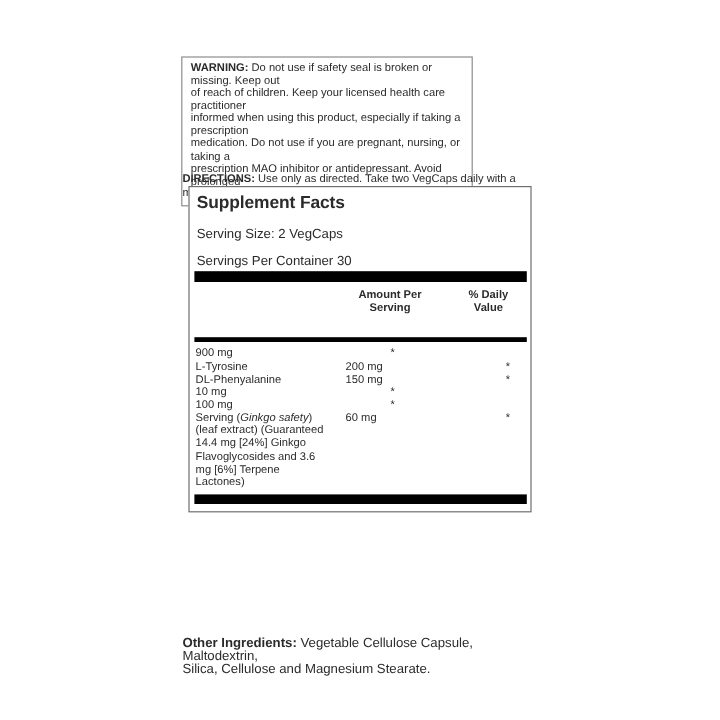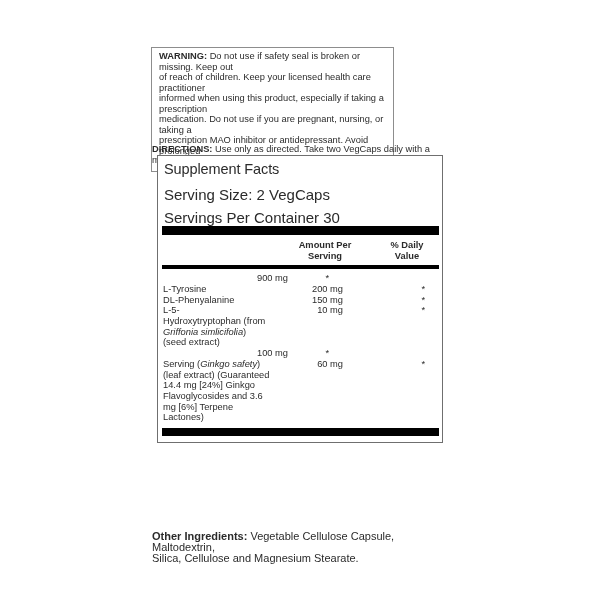--- a/index.html
+++ b/index.html
@@ -28,39 +28,39 @@
     font-size:9.3px; line-height:10.8px;
   }
 
   
   .sf-panel {
     position:absolute; left:157px; top:155px; width:286px;
     border:1px solid var(--panel_border, #6f6f6f);
     padding:5px 0 6px 0;
     background:#ffffff;
   }
-  .sf-title { font-weight:normal; font-size:14.5px; line-height:17px; margin:0 0 1px 6px; letter-spacing:-0.1px; }
-  .sf-line  { font-size:15px; line-height:10.6px; margin-left:6px;margin-top:12px; }
+  .sf-title { font-weight:bold; font-size:14.5px; line-height:17px; margin:0 0 1px 6px; letter-spacing:-0.1px; }
+  .sf-line  { font-size:11px; line-height:10.6px; margin-left:6px;margin-top:12px; }
   .bar { background:var(--bar, #000000); margin:0 3px 0 4px; }
   .bar-top    { height:9px; margin-top:3px; }
   .bar-header { height:4px; }
   .bar-bottom { height:8px; margin-top:5px; }
   .sf-header {
     display:grid; grid-template-columns:112px 102px 62px;
-    margin:0 3px 0 4px; padding:5px 0 3px 0;
+    margin:0 3px 0 4px; padding:5px 0 19px 0;
     font-weight:bold; font-size:9.3px; line-height:11px;
   }
   .sf-header .col-amt, .sf-header .col-dv { text-align:center; white-space:pre-line; }
   .sf-rows { margin:4px 3px 0 5px; }
   .sf-row {
     display:grid; grid-template-columns:125px 55px 1fr;
     font-size:9.3px; line-height:10.7px; align-items:start;
   }
   .sf-row .name { white-space:pre-line; }
-  .sf-row .amt  { text-align:right; }
+  .sf-row .amt  { text-align:left; }
   .sf-row .dv   { text-align:right; padding-right:14px; }
   .sf-footnote  { font-size:9.3px; line-height:11px; margin:4px 6px 0 6px; }
 
   
   .other-ing {
     position:absolute; left:152px; top:531px; width:306px;
     font-size:11px; line-height:11px;
   }
 </style>
 </head>
@@ -111,24 +111,20 @@
     <div class="cell dv">*</div>
   </div>
 
   <div class="sf-row">
     <div class="cell name"><span>DL-Phenyalanine</span></div>
     <div class="cell amt">150 mg</div>
     <div class="cell dv">*</div>
   </div>
 
   <div class="sf-row">
-    <div class="cell name"><span>L-5-
-Hydroxytryptophan (from
-</span><i>Griffonia simlicifolia</i><span>)
-(seed extract)</span></div>
     <div class="cell amt">10 mg</div>
     <div class="cell dv">*</div>
   </div>
 
   <div class="sf-row">
     <div class="cell amt">100 mg</div>
     <div class="cell dv">*</div>
   </div>
 
   <div class="sf-row">

